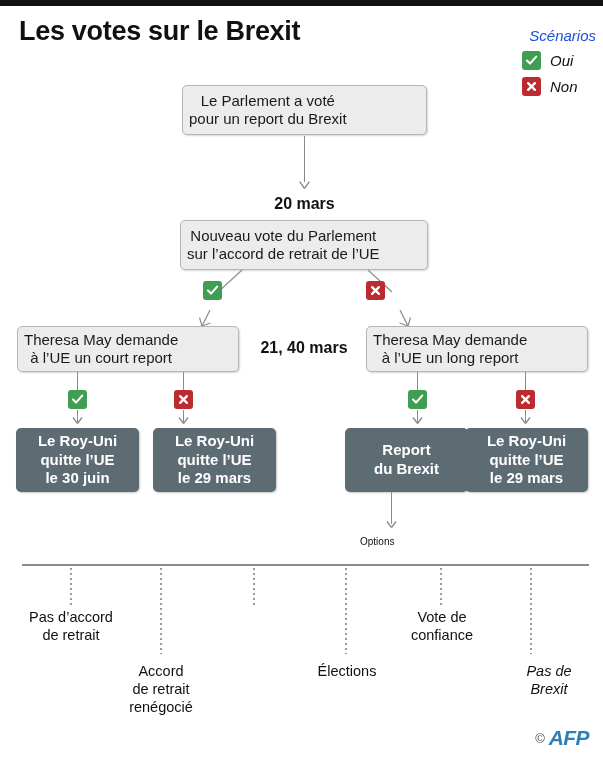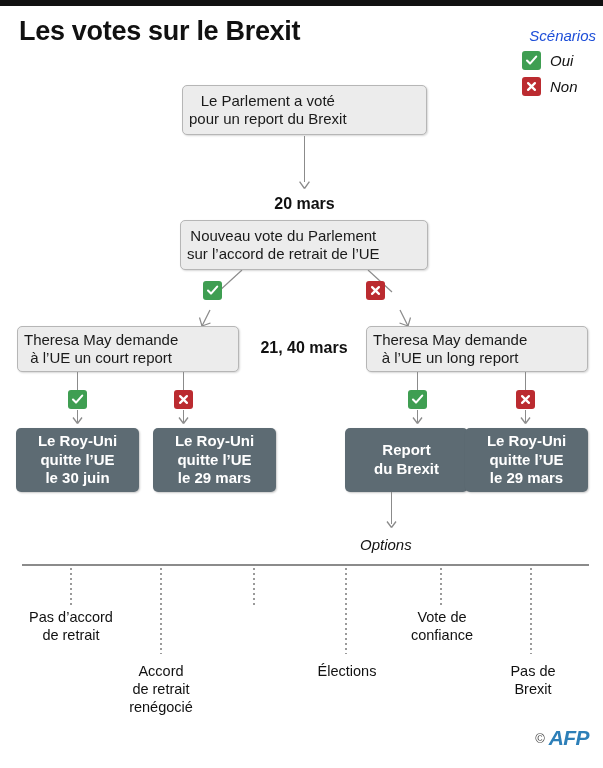--- a/index.html
+++ b/index.html
@@ -75,21 +75,21 @@
     color: #ffffff; padding: 2px 6px;
   }
 
   
   .datelbl {
     position: absolute; font-size: 16px; font-weight: bold;
     color: #111; white-space: nowrap; text-align: center;
   }
 
   .optlbl {
-    position: absolute; font-size: 15px; font-style: italic;
+    position: absolute; font-size: 10px; 
     color: #111; white-space: nowrap;
   }
 
   
   .vline { position: absolute; background: #8b8b8b; width: 1px; }
   .hline-sep {
     position: absolute; background: #8b8b8b; height: 2px;
   }
   .arrowhead { position: absolute; }
 
@@ -298,21 +298,21 @@
   <div class="dotted" style="left:530px; top:568px; height:86px;"></div>
 
   <div class="opt-text" style="left:11px;  top:608px; width:120px;">Pas d’accord
 de retrait</div>
   <div class="opt-text" style="left:102px; top:662px; width:118px;">Accord
 de retrait
 renégocié</div>
   <div class="opt-text" style="left:292px; top:662px; width:110px;">Élections</div>
   <div class="opt-text" style="left:382px; top:608px; width:120px;">Vote de
 confiance</div>
-  <div class="opt-text" style="left:478px; top:662px; width:110px;">Pas de
+  <div class="opt-text" style="left:494px; top:662px; width:110px;font-style:italic;">Pas de
 Brexit</div>
 
   <div class="afp">
     <span class="afp-c">©</span>
     <span class="afp-mark">AFP</span>
   </div>
 
 </div>
 
 </body></html>

